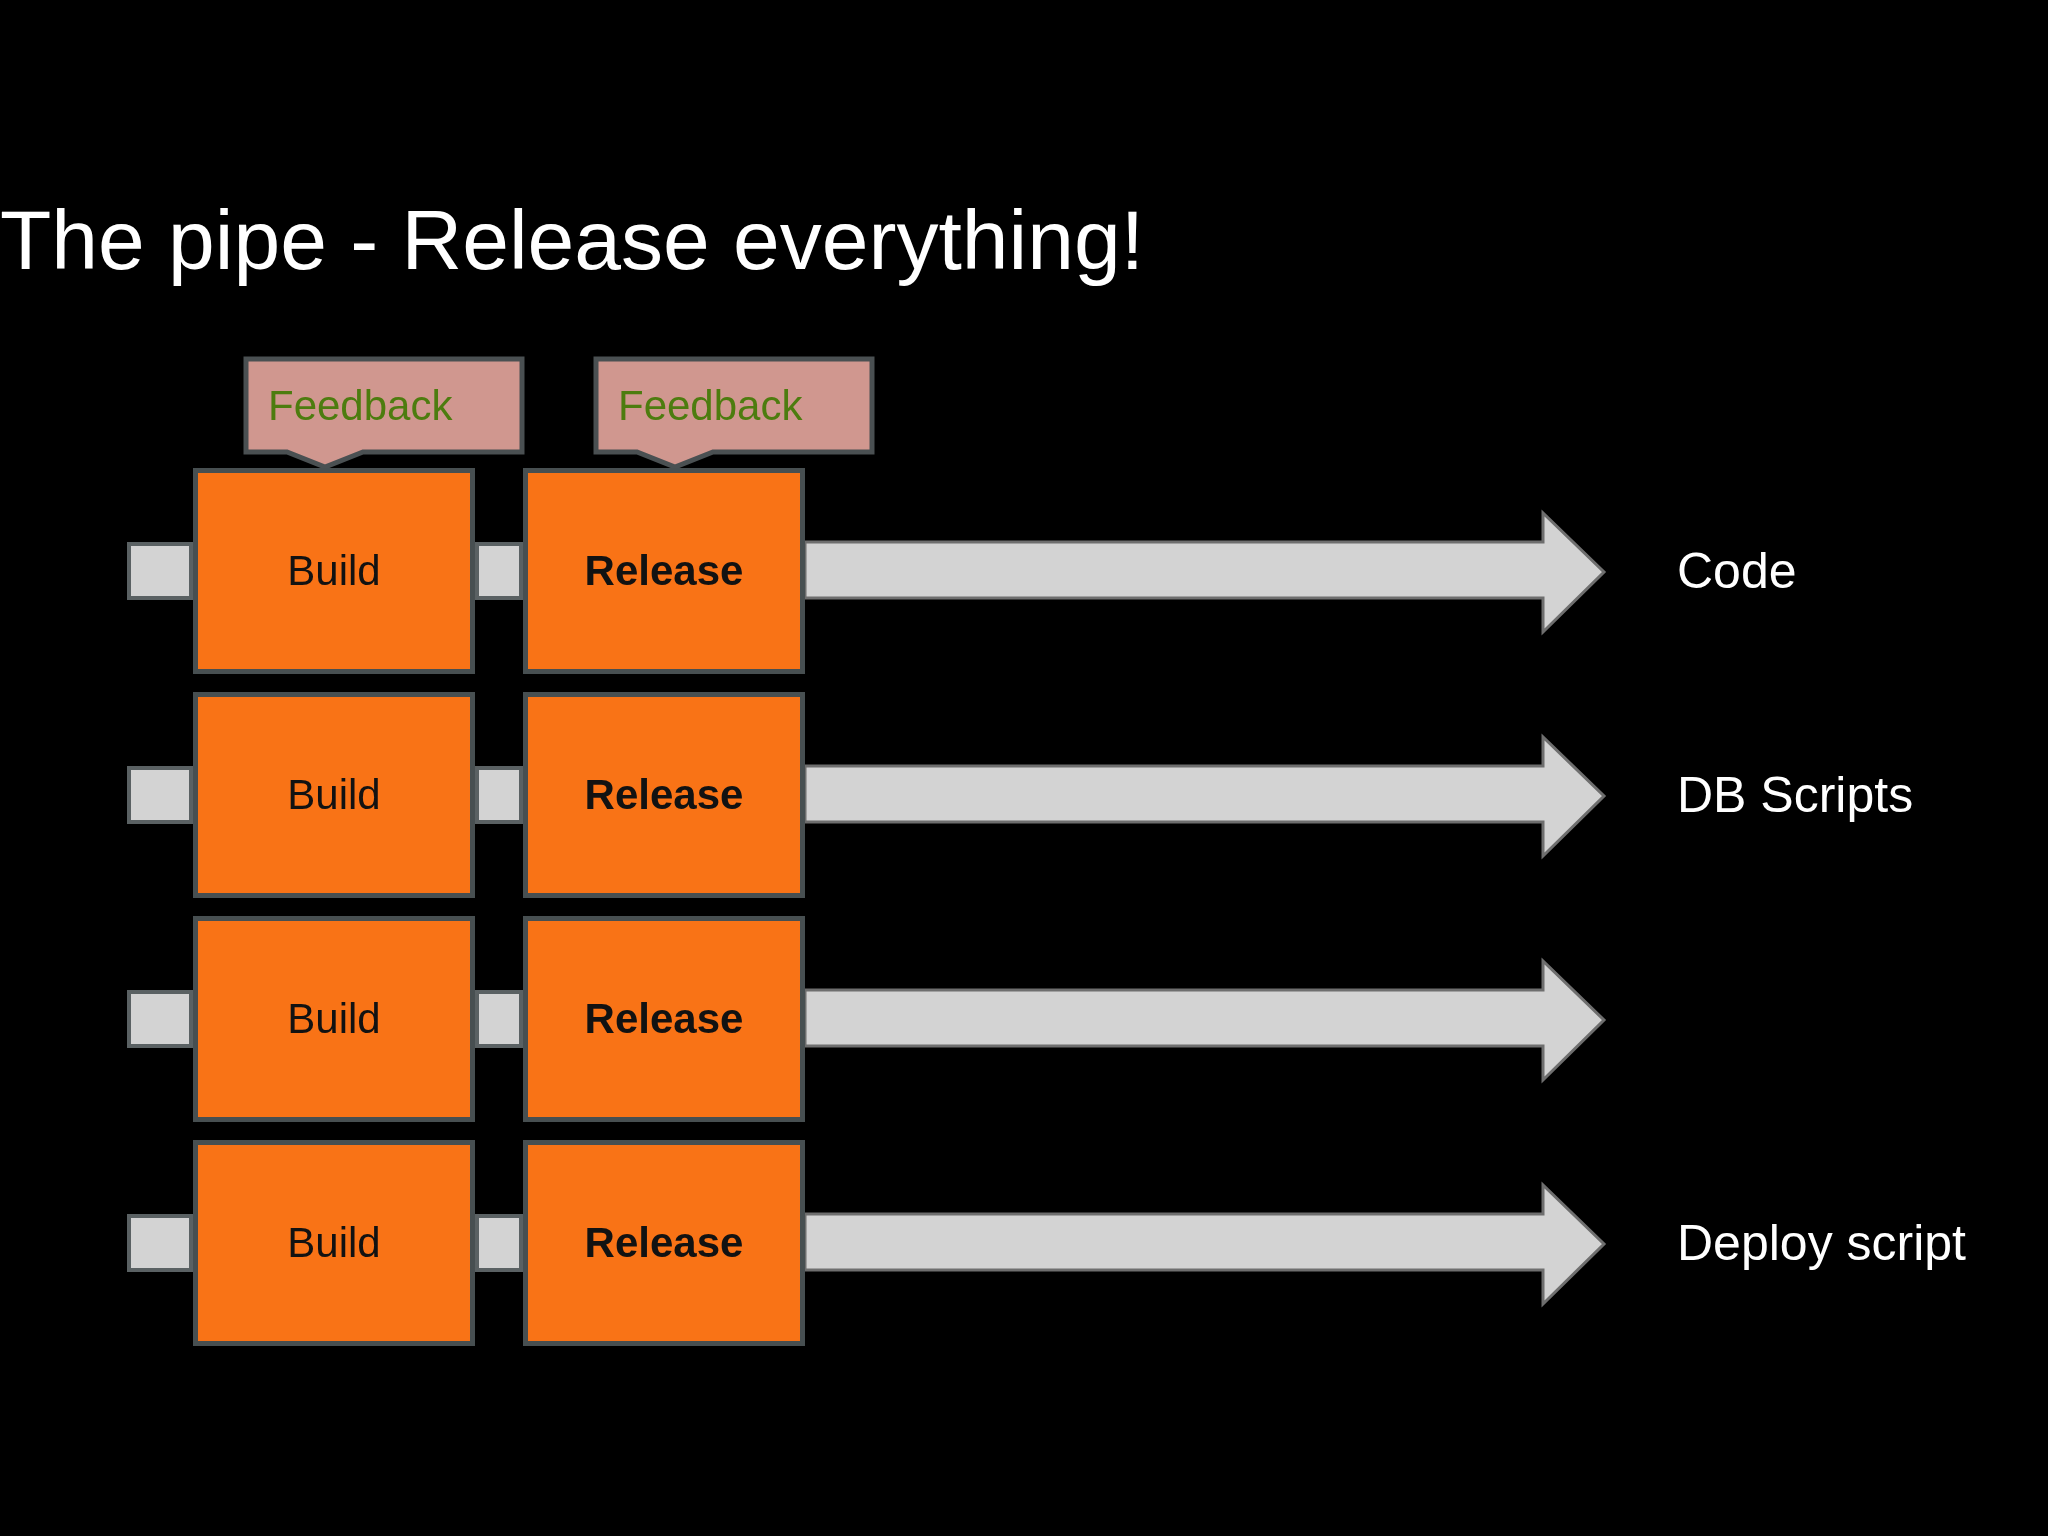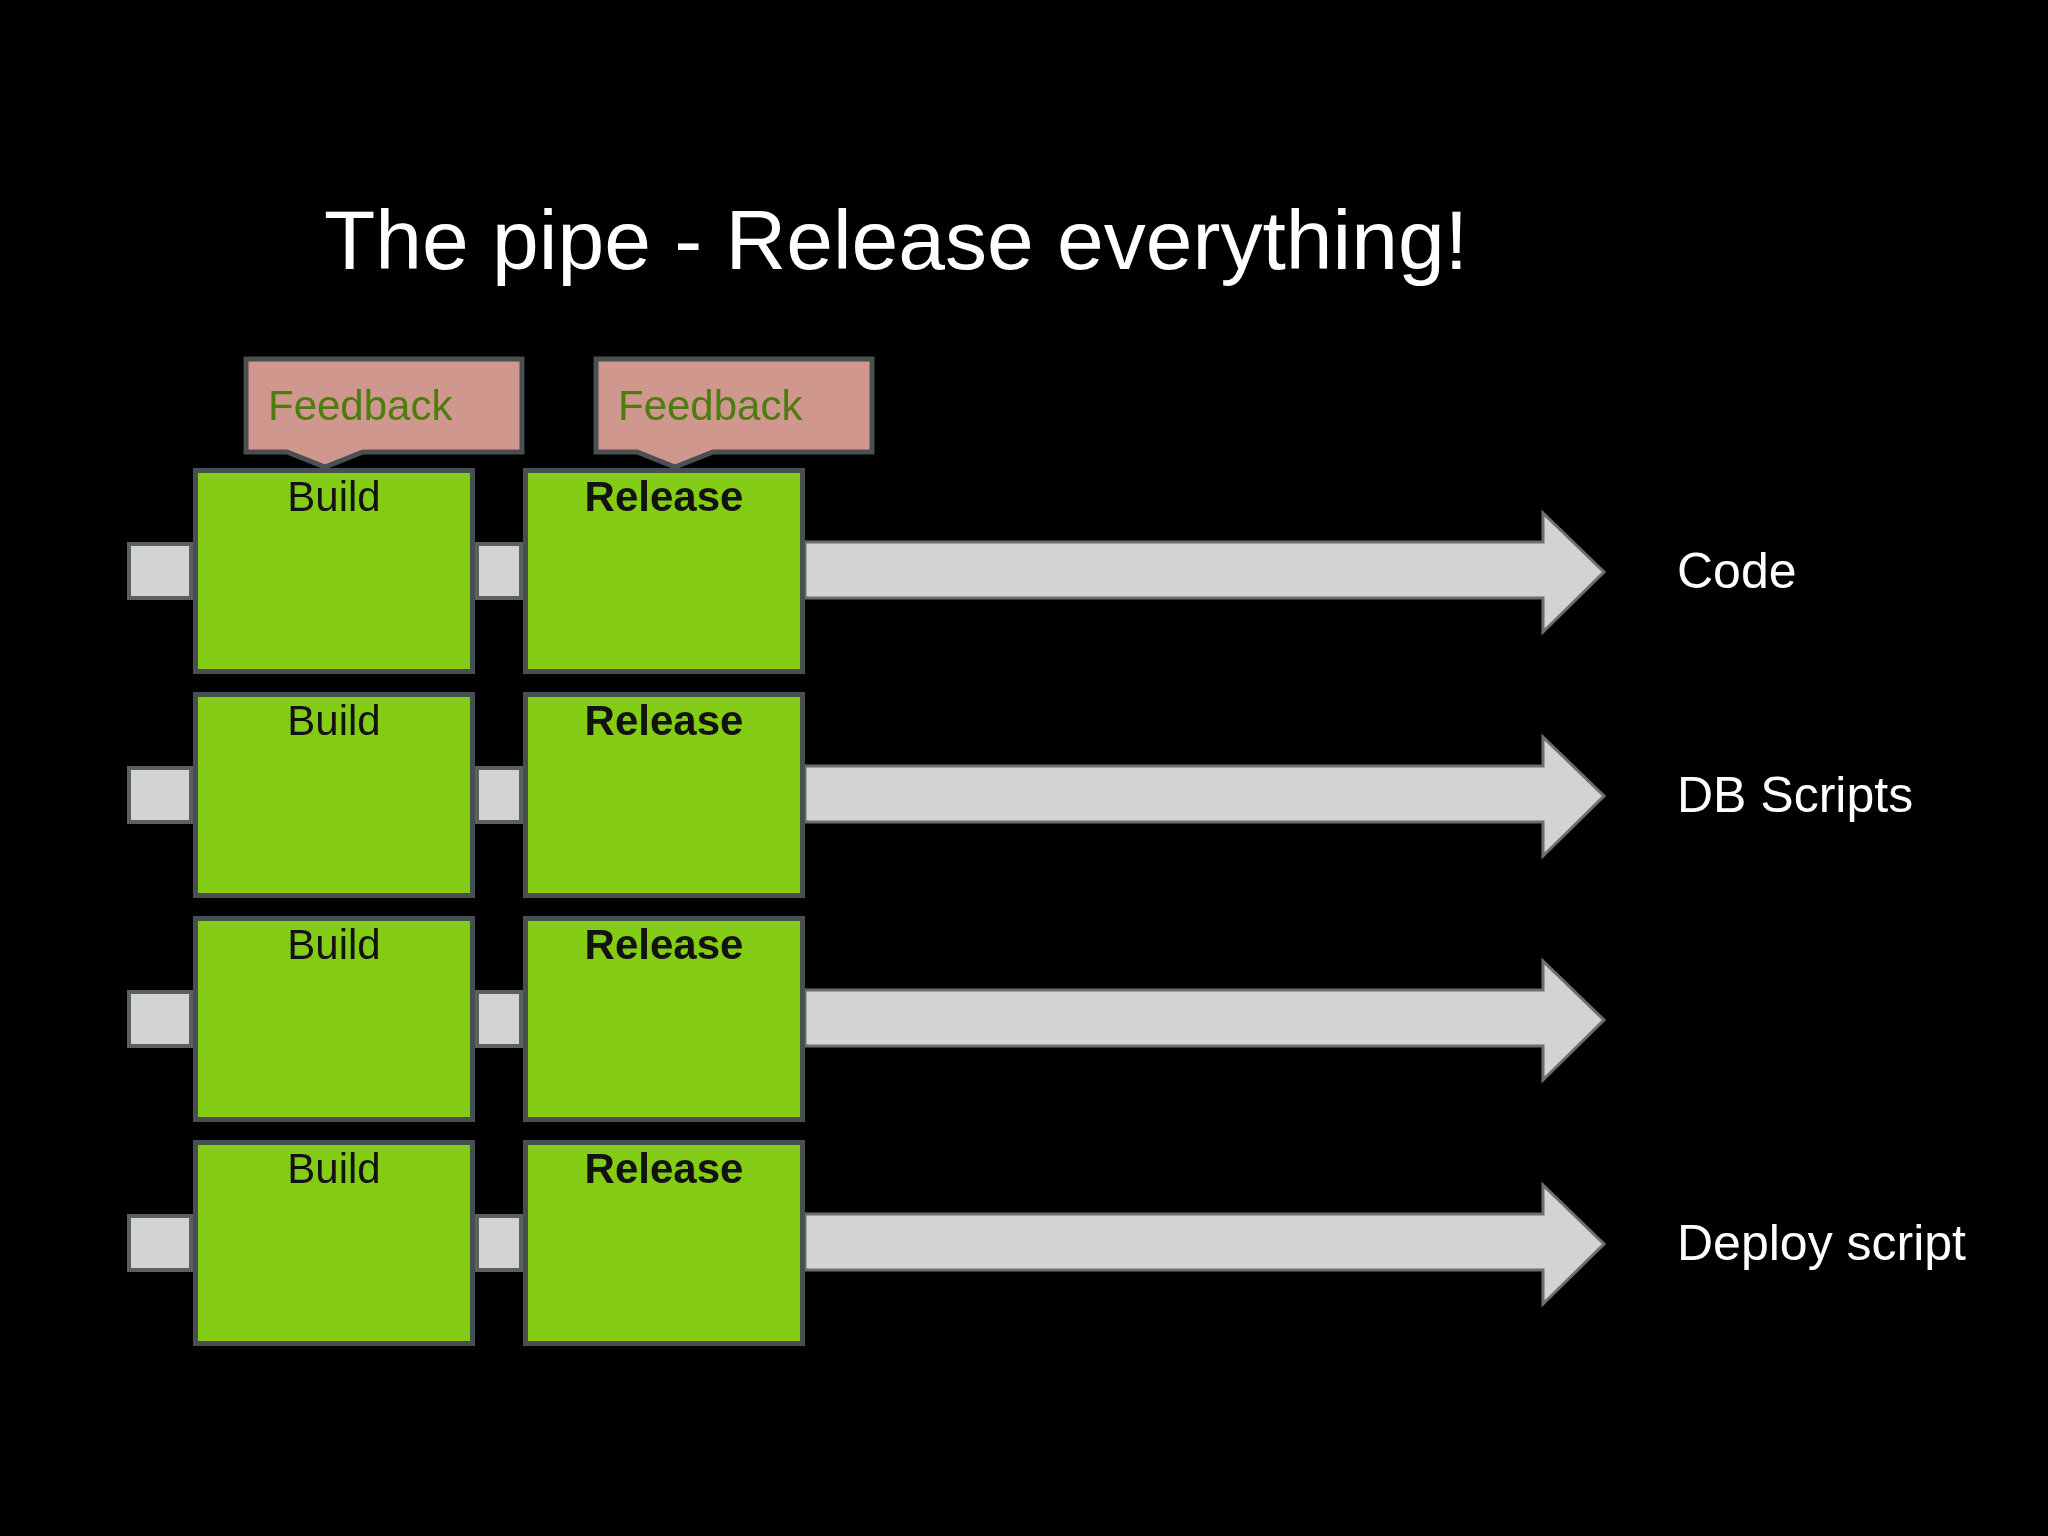--- a/index.html
+++ b/index.html
@@ -13,21 +13,21 @@
     height: 1536px;
     background: #000000;
     overflow: hidden;
     font-family: "Liberation Sans", sans-serif;
   }
   .title {
     position: absolute;
     left: 0;
     top: 192px;
     width: 1792px;
-    text-align: center;
+    text-align: left;
     color: #ffffff;
     font-size: 84px;
     font-weight: 400;
     letter-spacing: 0px;
     white-space: nowrap;
   }
   
   .callout {
     position: absolute;
     top: 359px;
@@ -85,24 +85,25 @@
     height: 58px;
     background: #d3d3d3;
     border: 4px solid #5a6163;
     box-sizing: border-box;
   }
   .pbox {
     position: absolute;
     top: 0;
     width: 282px;
     height: 206px;
-    background: #84cc16;
+    background: #f97316;
     border: 5px solid #474f51;
     box-sizing: border-box;
     display: flex;
+    align-items: center;
     justify-content: center;
     color: #121212;
     font-size: 42px;
     white-space: nowrap;
   }
   .pbox.build { left: 193px; }
   .pbox.release { left: 523px; font-weight: bold; }
   .arrow-svg {
     position: absolute;
     left: 805px;

